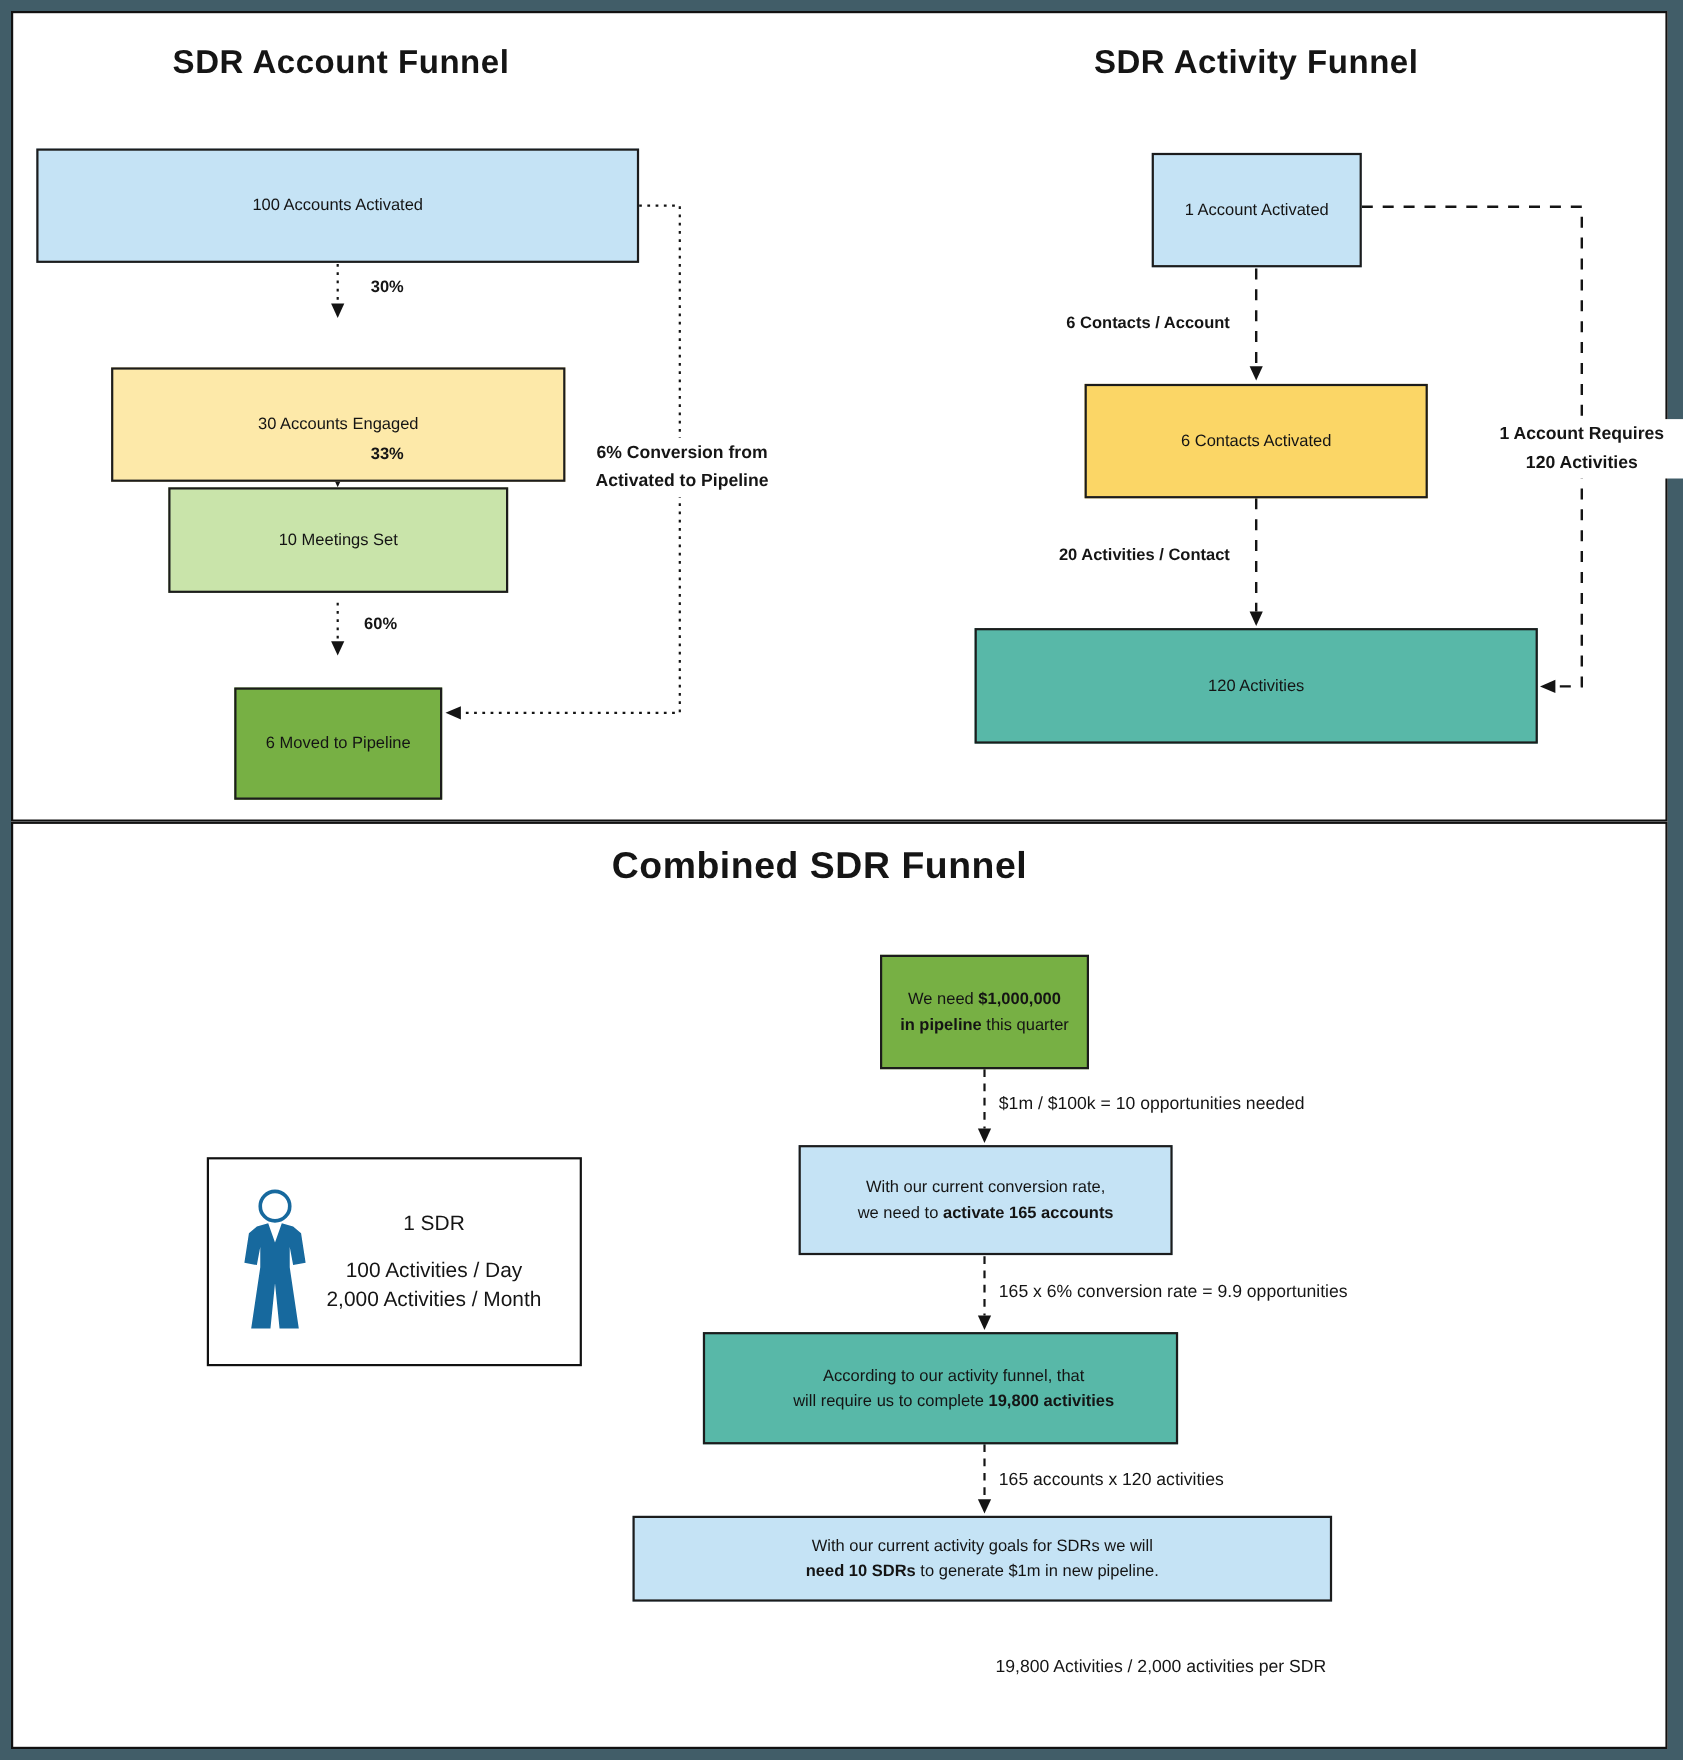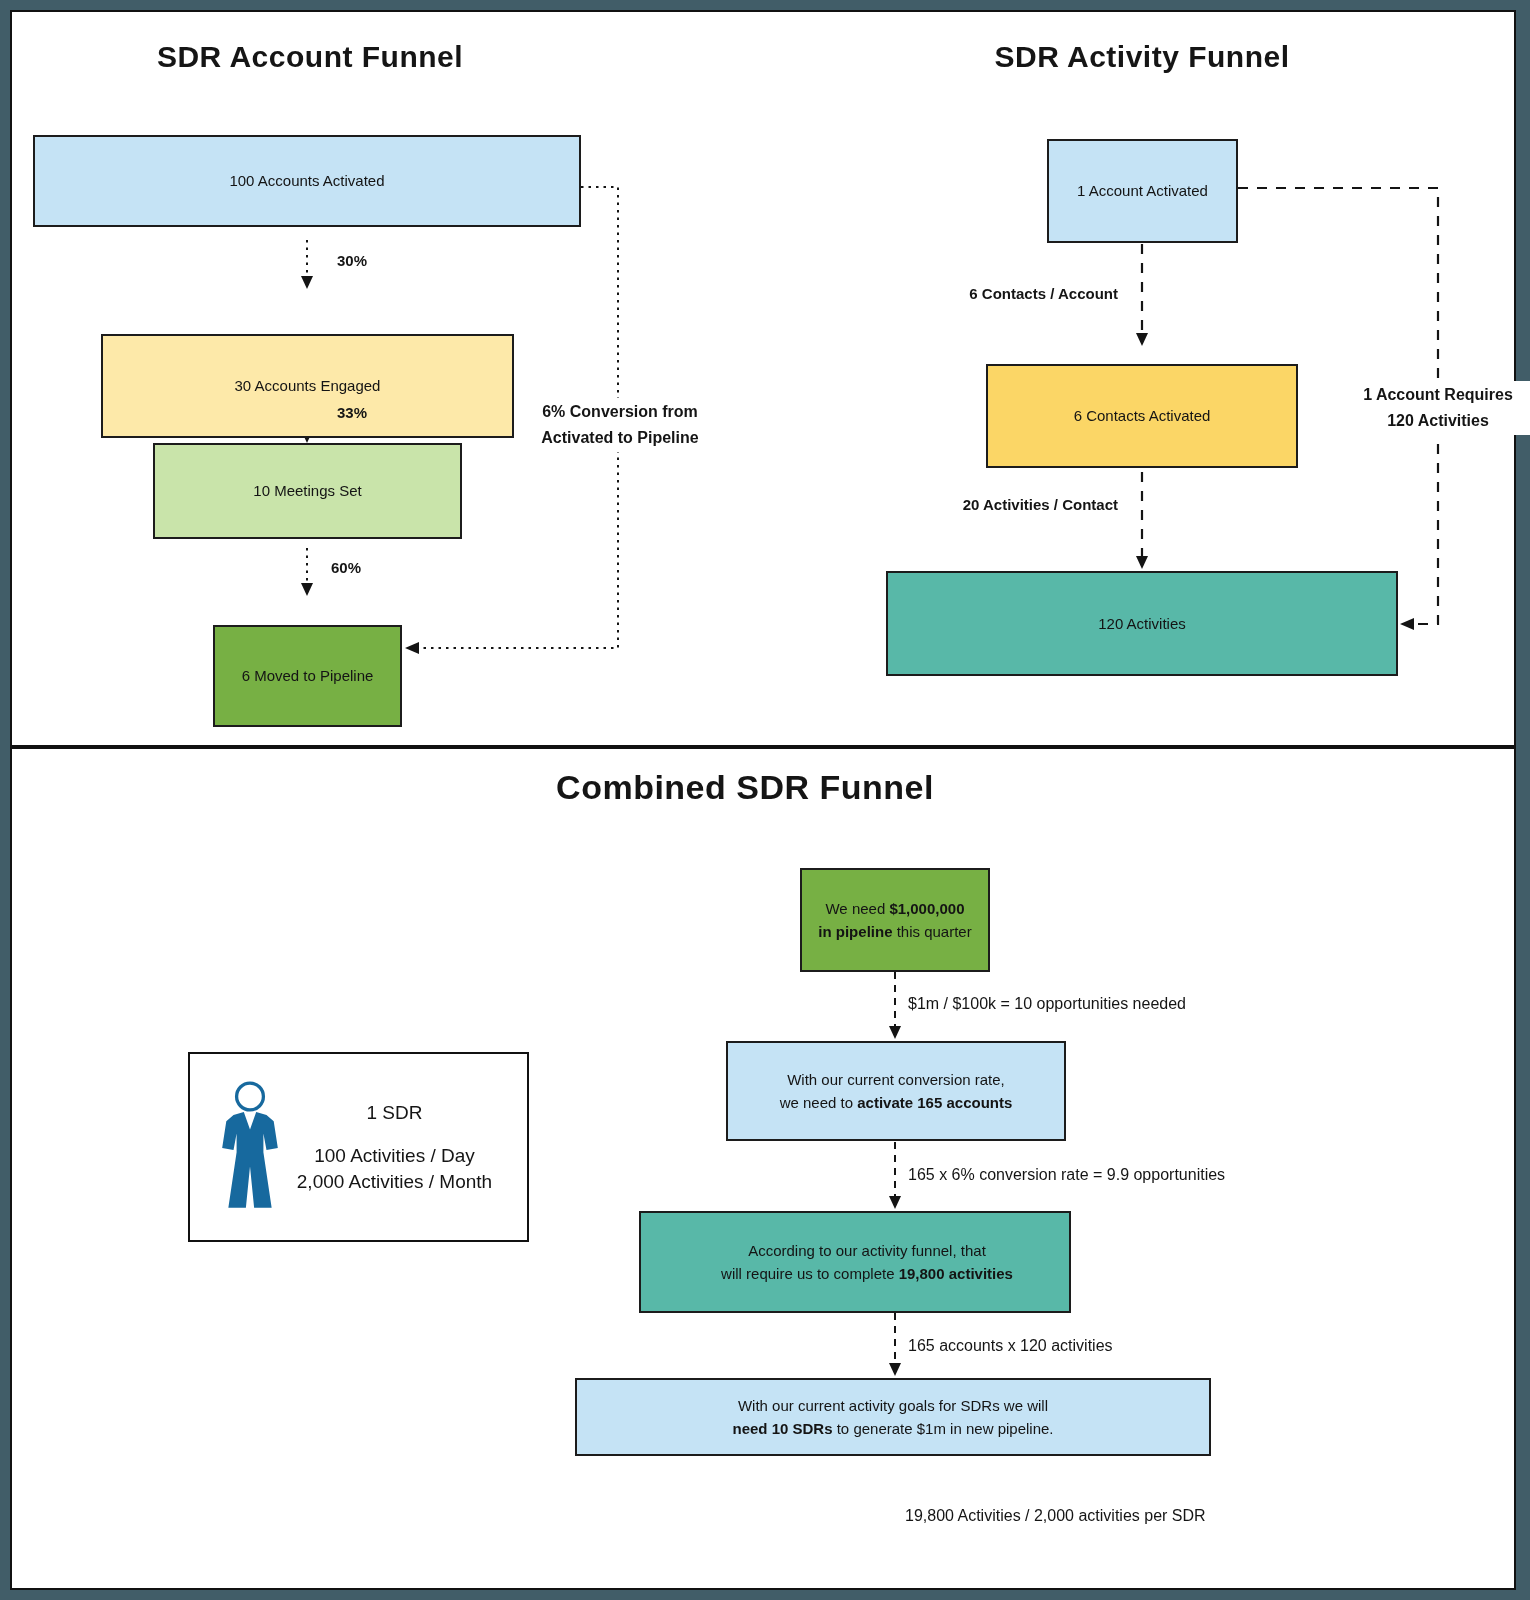--- a/index.html
+++ b/index.html
@@ -76,42 +76,42 @@
     </g>
     <g fill="#141414">
       <polygon points="889,1026 901,1026 895,1039"></polygon>
       <polygon points="889,1196 901,1196 895,1209"></polygon>
       <polygon points="889,1363 901,1363 895,1376"></polygon>
     </g>
   </svg>
 
   <div class="title" style="left:60px;top:40px;width:500px;">SDR Account Funnel</div>
 
-  <div class="box c-lightblue" style="left:33px;top:135px;width:548px;height:92px;">100 Accounts Activated</div>
+  <div class="box c-lightblue" style="left:33px;top:135px;width:548px;height:104px;">100 Accounts Activated</div>
   <div class="rate" style="left:337px;top:252px;">30%</div>
 
   <div class="box c-lightyellow" style="left:101px;top:289px;width:413px;height:104px;margin-top:45px;">30 Accounts Engaged</div>
   <div class="rate" style="left:337px;top:404px;">33%</div>
 
   <div class="box c-lightgreen" style="left:153px;top:443px;width:309px;height:96px;text-align:right;">10 Meetings Set</div>
   <div class="rate" style="left:331px;top:559px;">60%</div>
 
   <div class="box c-green" style="left:213px;top:597px;width:189px;height:102px;margin-top:28px;">6 Moved to Pipeline</div>
 
   <div class="fblabel" style="left:518px;top:398px;width:200px;">
     <span>6% Conversion from</span><br>
     <span>Activated to Pipeline</span>
   </div>
 
   <div class="title" style="left:892px;top:40px;width:500px;">SDR Activity Funnel</div>
 
   <div class="box c-lightblue" style="left:1047px;top:139px;width:191px;height:104px;">1 Account Activated</div>
   <div class="rate" style="left:908px;top:285px;width:210px;text-align:right;">6 Contacts / Account</div>
 
-  <div class="box c-gold" style="left:986px;top:364px;width:312px;height:104px;">6 Contacts Activated</div>
+  <div class="box c-gold" style="left:986px;top:349px;width:312px;height:104px;">6 Contacts Activated</div>
   <div class="rate" style="left:898px;top:496px;width:220px;text-align:right;">20 Activities / Contact</div>
 
   <div class="box c-teal" style="left:886px;top:571px;width:512px;height:105px;">120 Activities</div>
 
   <div class="fblabel" style="left:1338px;top:381px;width:196px;">
     <span>1 Account Requires</span><br>
     <span>120 Activities</span>
   </div>
 
   <div class="title" style="left:495px;top:768px;width:500px;font-size:34px;">Combined SDR Funnel</div>

